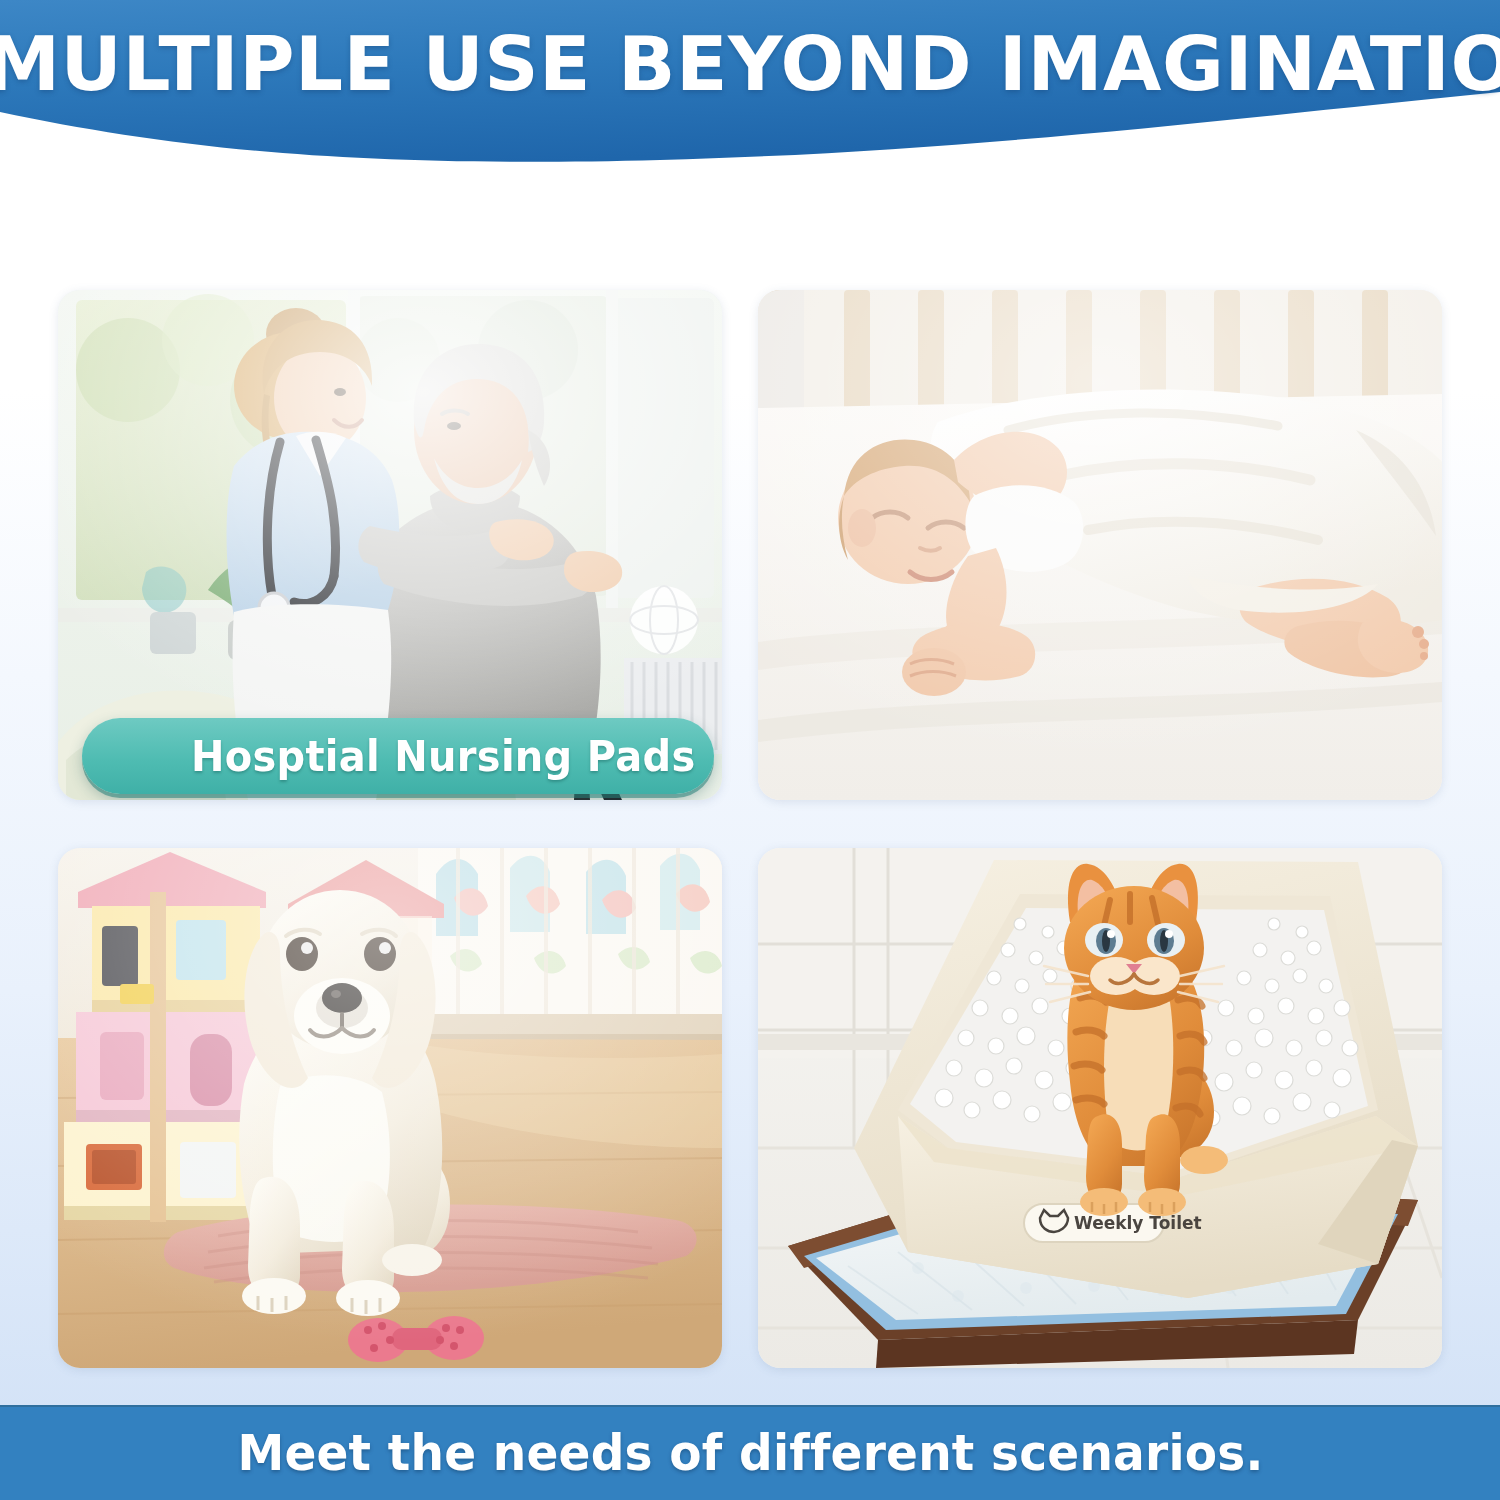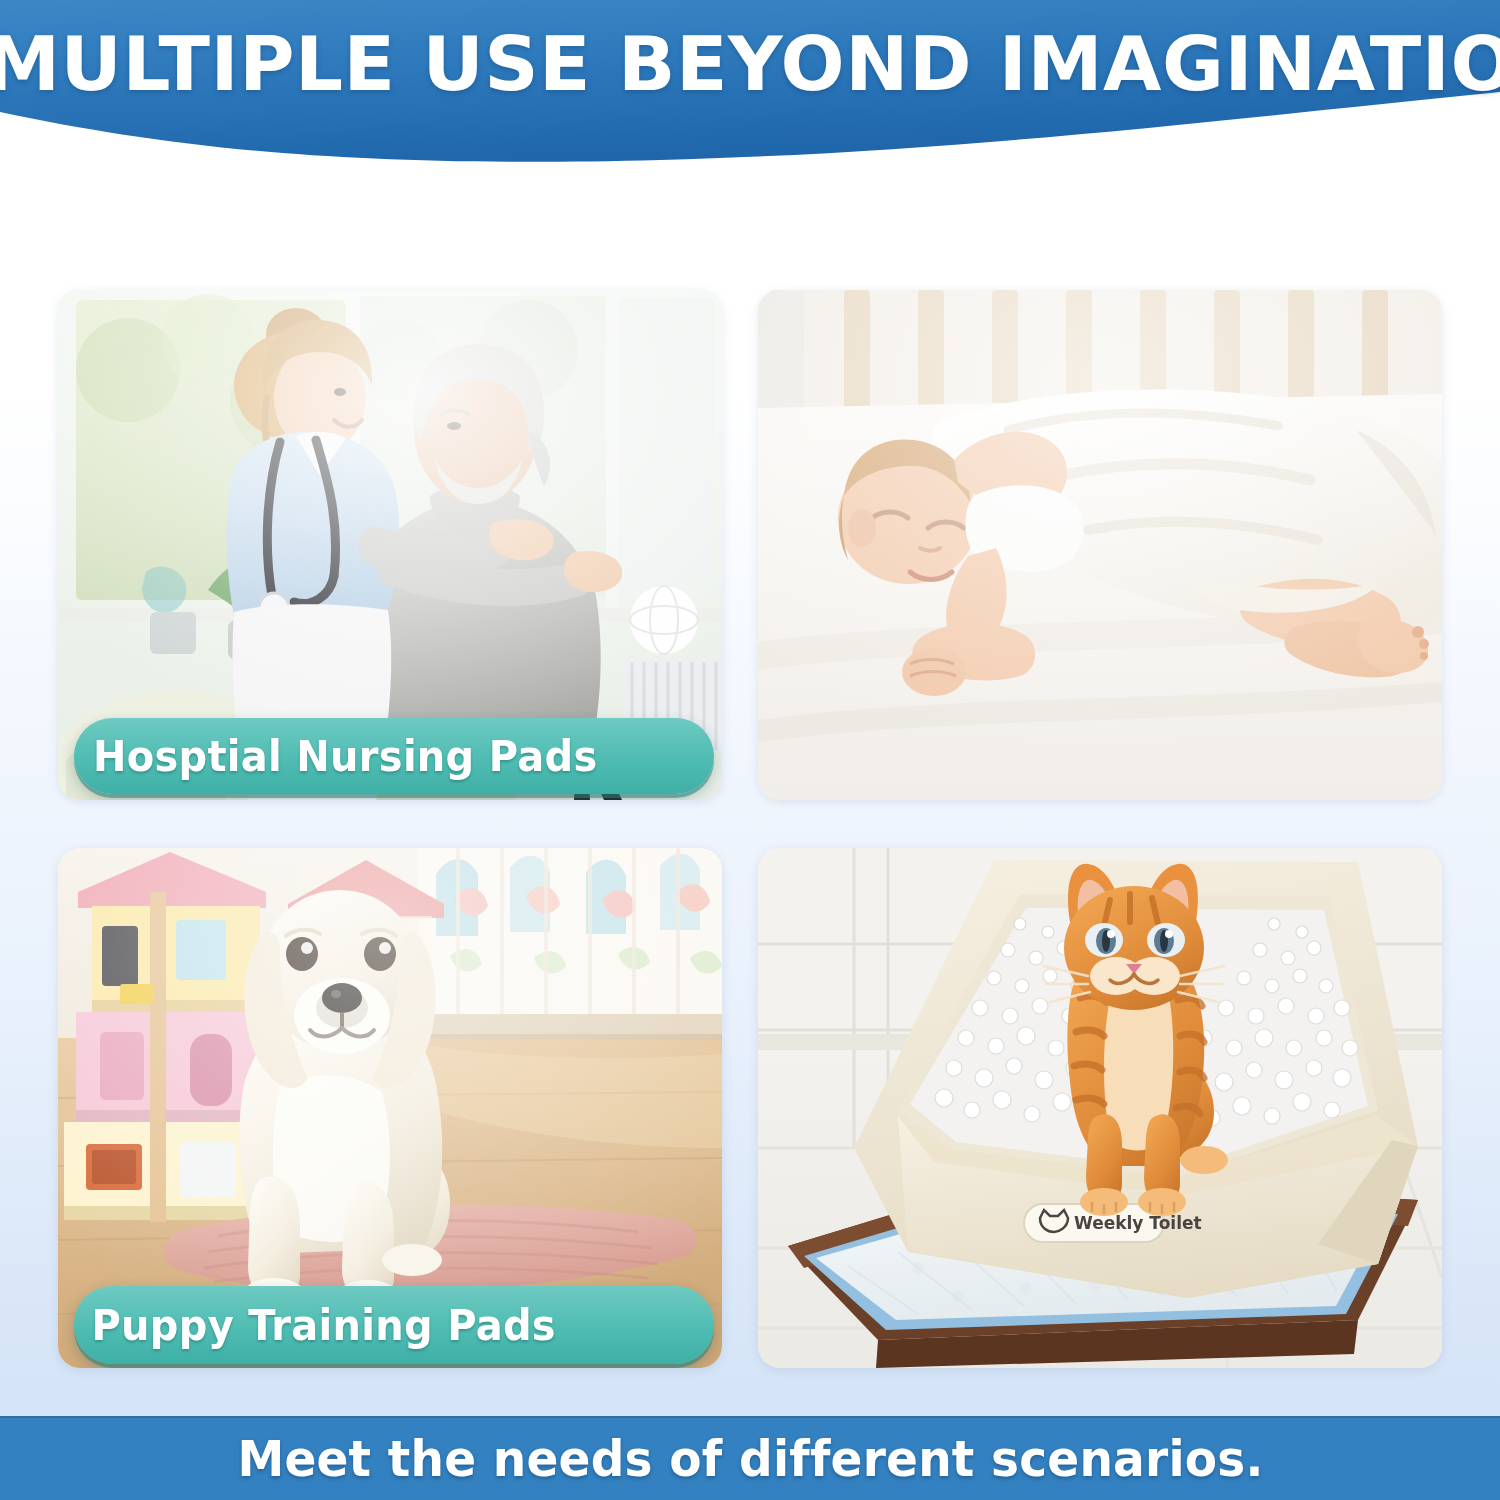--- a/index.html
+++ b/index.html
@@ -65,44 +65,44 @@
     overflow:hidden;
     background:#eef2f6;
     box-shadow:0 2px 10px rgba(80,110,150,0.15);
   }
   .photo { position:absolute; inset:0; overflow:hidden;text-align:right; }
   .photo svg { display:block; width:100%; height:100%; }
 
   
   .badge {
     position:absolute;
-    left:16px; right:8px;
+    left:24px; right:8px;
     bottom:6px;
     height:76px;
     border-radius:38px;
     background:linear-gradient(180deg,#6ecac2 0%, #4fbcb2 55%, #3fb0a7 100%);
     box-shadow:0 4px 0 rgba(40,130,122,0.55), 0 6px 14px rgba(30,90,90,0.30);
-    display:flex; align-items:center; justify-content:flex-start;
+    display:flex; align-items:center; justify-content:flex-end;
   }
   .badge-label {
     font-family:"DejaVu Sans", sans-serif;
     font-weight:bold;
     font-size:43px;
     color:#ffffff;
     letter-spacing:0.3px;
     white-space:nowrap;
     text-shadow:0 2px 3px rgba(20,90,85,0.40);
     transform:scaleX(0.93);
   }
   .card-r2 .badge { height:78px; bottom:4px; }
 
   
   .footer {
     position:absolute; left:0; bottom:0;
-    width:1500px; height:84px;
+    width:1500px; height:95px;
     background:#3381c0;
     border-top:2px solid #2f6f9e;
     display:flex; align-items:center; justify-content:center;
   }
   .footer-text {
     font-family:"DejaVu Sans", sans-serif;
     font-weight:bold;
     font-size:49px;
     color:#ffffff;
     letter-spacing:0.2px;
@@ -538,23 +538,20 @@
               <circle cx="324" cy="478" r="4"></circle>
             <circle cx="332" cy="492" r="4"></circle>
               <circle cx="316" cy="500" r="4"></circle>
             <circle cx="388" cy="480" r="4"></circle>
               <circle cx="402" cy="482" r="4"></circle>
             <circle cx="396" cy="498" r="4"></circle>
               <circle cx="382" cy="492" r="4"></circle>
           </g>
           <rect width="664" height="520" fill="url(#c3glow)"></rect>
         </svg>
-      </div>
-      <div class="badge">
-        <span class="badge-label">Puppy Training Pads</span>
       </div>
     </div>
 
     <div class="card card-r2">
       <div class="photo">
         <svg viewBox="0 0 684 520" preserveAspectRatio="xMidYMid slice">
           <defs>
             <linearGradient id="c4box" x1="0" y1="0" x2="0.3" y2="1">
               <stop offset="0%" stop-color="#f6f0e2"></stop>
                 <stop offset="100%" stop-color="#e6dcc6"></stop>

